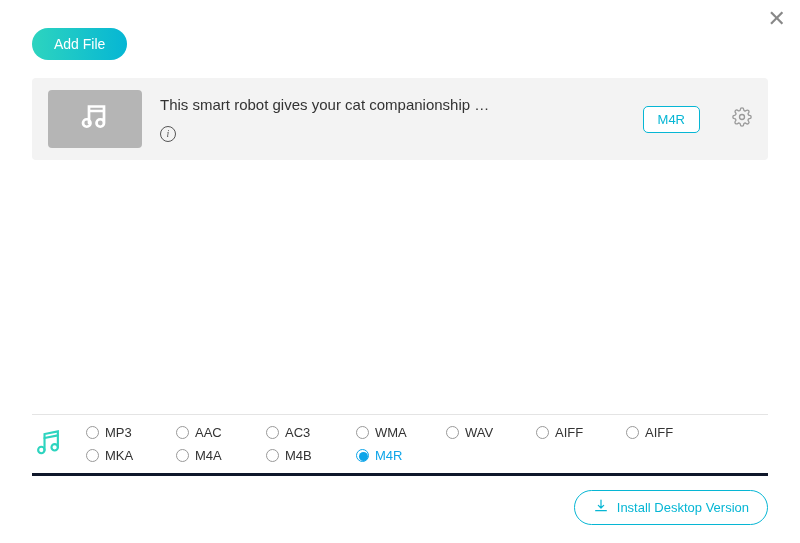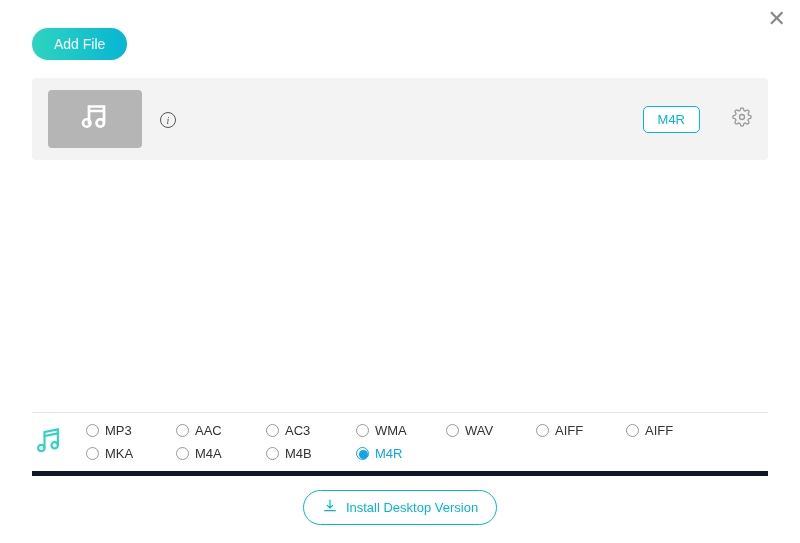--- a/index.html
+++ b/index.html
@@ -82,21 +82,21 @@
   }
   .gear-icon {
     color: #999;
     cursor: pointer;
   }
   .gear-icon svg { width: 20px; height: 20px; }
   .flex-spacer { flex: 1; }
 
   .format-panel {
     border-top: 1px solid #e4e4e4;
-    border-bottom: 5px solid #0f172a;
+    border-bottom: 3px solid #0f172a;
     padding: 10px 0 10px 0;
     display: flex;
     align-items: center;
     gap: 22px;
   }
   .format-panel .music-icon svg { width: 32px; height: 32px; }
   .format-grid {
     display: grid;
     grid-template-columns: repeat(7, 90px);
     row-gap: 8px;
@@ -125,21 +125,21 @@
     top: 2px; left: 2px;
     width: 9px; height: 9px;
     background: #0ea5e9;
     border-radius: 50%;
   }
   .radio-item.selected { color: #0ea5e9; }
 
   .footer {
     display: flex;
     align-items: center;
-    justify-content: center;
+    justify-content: flex-end;
     padding-top: 14px;
   }
   .install-btn {
     border: 1px solid #06b6d4;
     color: #06b6d4;
     background: #fff;
     border-radius: 18px;
     padding: 7px 18px;
     font-size: 13px;
     cursor: pointer;
@@ -173,20 +173,21 @@
         <svg viewBox="0 0 24 24" fill="#fff">
             <path d="M12 3v10.55A4 4 0 1 0 14 17V7h4V3h-6zM8 3v10.55A4 4 0 1 0 10 17V7" opacity="0"></path>
             <path d="M9 3v10.28A3 3 0 1 0 11 16V6h5v8.28A3 3 0 1 0 18 17V3H9z" opacity="0"></path>
             <path d="M8 4v9.5a3 3 0 1 1-2-2.83V4h2zm8 0v9.5a3 3 0 1 1-2-2.83V6H8V4h8z" opacity="0"></path>
             <path d="M7 4h10v3h-6v7.5a3 3 0 1 1-2-2.83V7H7V4zm8 3v7.5a3 3 0 1 1-2-2.83V7h2z" opacity="0"></path>
             <path d="M6.5 18.5a2.5 2.5 0 1 0 0-5 2.5 2.5 0 0 0 0 5zM15.5 18.5a2.5 2.5 0 1 0 0-5 2.5 2.5 0 0 0 0 5zM8 16V5h10v11M8 8h10" stroke="#fff" stroke-width="1.8" fill="none" stroke-linecap="round"></path>
           </svg>
       </span>
     </div>
     <div class="file-info">
+      <div class="file-title">This smart robot gives your cat companionship …</div>
       <span class="info-icon">i</span>
     </div>
     <span class="format-badge">M4R</span>
     <span class="gear-icon">
       <svg viewBox="0 0 24 24" fill="none" stroke="currentColor" stroke-width="1.6">
           <circle cx="12" cy="12" r="3"></circle>
           <path d="M19.4 15a1.7 1.7 0 0 0 .34 1.87l.06.06a2 2 0 1 1-2.83 2.83l-.06-.06a1.7 1.7 0 0 0-1.87-.34 1.7 1.7 0 0 0-1.03 1.56V21a2 2 0 1 1-4 0v-.09a1.7 1.7 0 0 0-1.11-1.56 1.7 1.7 0 0 0-1.87.34l-.06.06a2 2 0 1 1-2.83-2.83l.06-.06a1.7 1.7 0 0 0 .34-1.87 1.7 1.7 0 0 0-1.56-1.03H3a2 2 0 1 1 0-4h.09a1.7 1.7 0 0 0 1.56-1.11 1.7 1.7 0 0 0-.34-1.87l-.06-.06a2 2 0 1 1 2.83-2.83l.06.06a1.7 1.7 0 0 0 1.87.34H9a1.7 1.7 0 0 0 1.03-1.56V3a2 2 0 1 1 4 0v.09a1.7 1.7 0 0 0 1.03 1.56 1.7 1.7 0 0 0 1.87-.34l.06-.06a2 2 0 1 1 2.83 2.83l-.06.06a1.7 1.7 0 0 0-.34 1.87V9a1.7 1.7 0 0 0 1.56 1.03H21a2 2 0 1 1 0 4h-.09a1.7 1.7 0 0 0-1.56 1.03z"></path>
         </svg>
     </span>
   </div>

